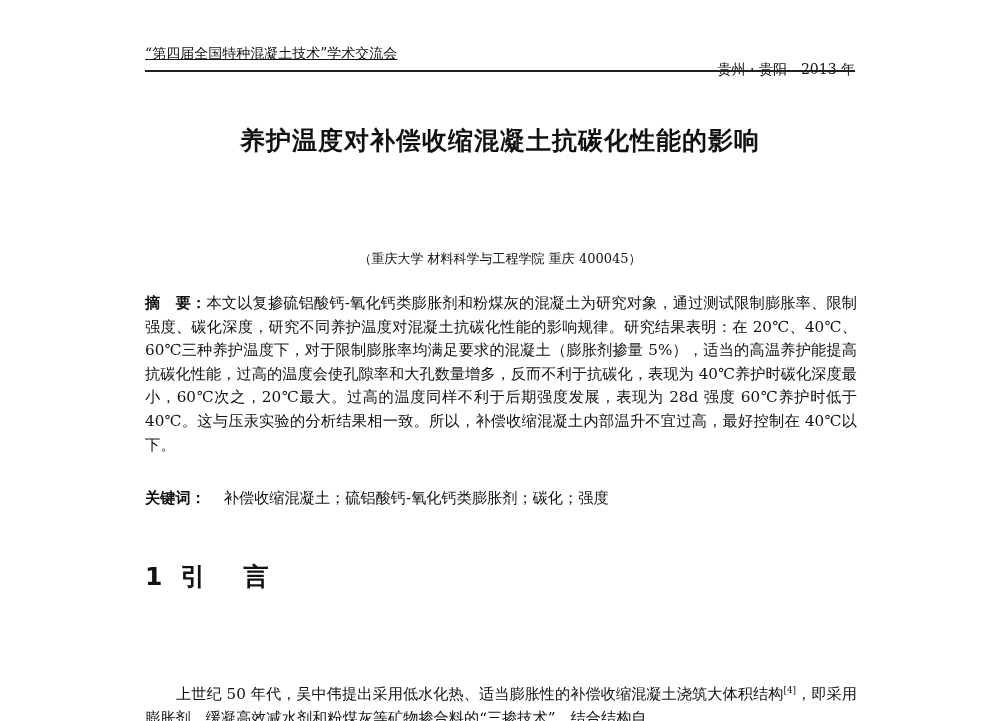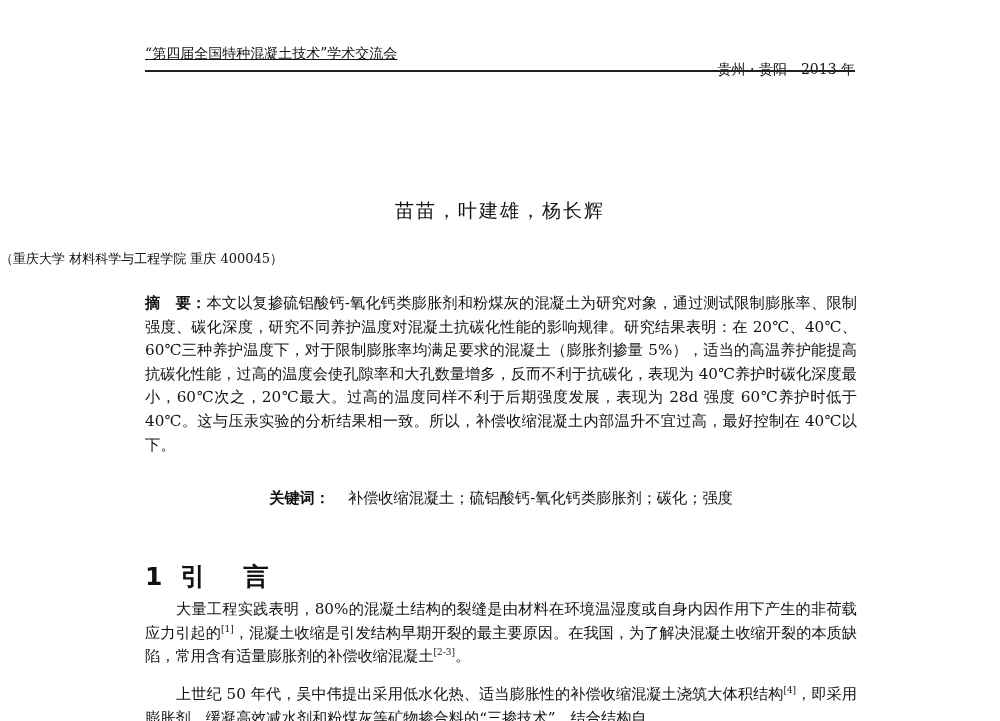--- a/index.html
+++ b/index.html
@@ -4,48 +4,47 @@
   <style>
     html, body { margin: 0; padding: 0; background: #ffffff; }
     body { width: 1000px; height: 721px; overflow: hidden; position: relative; color: #111; font-family: "DejaVu Serif", "Liberation Serif", serif; }
     .page { position: absolute; left: 0; top: 0; width: 1000px; height: 721px; }
     .header { position: absolute; left: 145px; top: 42px; width: 710px; height: 22px; font-size: 14px; }
     .header-left { position: absolute; left: 0; top: 3px; text-decoration: underline; }
     .header-right { position: absolute; right: 0; top: 3px; margin-top: 16px; }
     .header-rule { position: absolute; left: 145px; top: 70px; width: 710px; height: 2px; background: #222; }
     .title { position: absolute; left: 0; top: 124px; width: 1000px; text-align: center; font-family: "DejaVu Sans", "Liberation Sans", sans-serif; font-size: 25px; font-weight: bold; letter-spacing: 1px; }
     .authors { position: absolute; left: 0; top: 198px; width: 1000px; text-align: center; font-size: 19px; letter-spacing: 2px; }
-    .affiliation { position: absolute; left: 0; top: 250px; width: 1000px; text-align: left; font-size: 13px; }
+    .affiliation { position: absolute; left: 0; top: 250px; width: 1000px; text-align: center; font-size: 13px; }
     .abstract { position: absolute; left: 145px; top: 292px; width: 712px; font-size: 15.2px; line-height: 23.6px; text-align: justify; }
     .abstract-label { font-family: "DejaVu Sans", "Liberation Sans", sans-serif; font-weight: bold; margin-top: 48px; }
-    .keywords { position: absolute; left: 145px; top: 488px; width: 712px; font-size: 15.2px; text-align: center; }
+    .keywords { position: absolute; left: 145px; top: 488px; width: 712px; font-size: 15.2px; }
     .keywords-label { font-family: "DejaVu Sans", "Liberation Sans", sans-serif; font-weight: bold; margin-right: 18px; }
     .section-heading { position: absolute; left: 145px; top: 560px; font-family: "DejaVu Sans", "Liberation Sans", sans-serif; font-size: 25px; font-weight: bold; }
     .section-heading .num { margin-right: 18px; }
     .section-heading .ch2 { margin-left: 38px; }
     .para { position: absolute; left: 145px; width: 712px; font-size: 15.2px; line-height: 23.6px; text-align: justify; text-indent: 31px; }
     .para1 { top: 598px; }
     .para2 { top: 683px; }
     sup { font-size: 9px; line-height: 0; vertical-align: 6px; }
   </style>
 </head>
 <body>
 
 <div class="page">
   <div class="header">
     <span class="header-left">“第四届全国特种混凝土技术”学术交流会</span>
     <span class="header-right">贵州 · 贵阳　2013 年</span>
   </div>
   <div class="header-rule"></div>
 
-  <div class="authors">苗苗，叶建雄，杨长辉</div>
+  <div class="title">养护温度对补偿收缩混凝土抗碳化性能的影响</div>
   <div class="affiliation">（重庆大学 材料科学与工程学院 重庆 400045）</div>
 
   <div class="abstract"><span class="abstract-label">摘　要：</span><span>本文以复掺硫铝酸钙-氧化钙类膨胀剂和粉煤灰的混凝土为研究对象，通过测试限制膨胀率、限制强度、碳化深度，研究不同养护温度对混凝土抗碳化性能的影响规律。研究结果表明：在 20℃、40℃、60℃三种养护温度下，对于限制膨胀率均满足要求的混凝土（膨胀剂掺量 5%），适当的高温养护能提高抗碳化性能，过高的温度会使孔隙率和大孔数量增多，反而不利于抗碳化，表现为 40℃养护时碳化深度最小，60℃次之，20℃最大。过高的温度同样不利于后期强度发展，表现为 28d 强度 60℃养护时低于 40℃。这与压汞实验的分析结果相一致。所以，补偿收缩混凝土内部温升不宜过高，最好控制在 40℃以下。</span></div>
 
   <div class="keywords"><span class="keywords-label">关键词：</span><span>补偿收缩混凝土；硫铝酸钙-氧化钙类膨胀剂；碳化；强度</span></div>
 
   <div class="section-heading"><span class="num">1</span><span>引</span><span class="ch2">言</span></div>
 
-  <div class="para para1"><span>大量工程实践表明，80%的混凝土结构的裂缝是由材料在环境温湿度或自身内因作用下产生的非荷载应力引起的</span><sup>[1]</sup><span>，混凝土收缩是引发结构早期开裂的最主要原因。在我国，为了解决混凝土收缩开裂的本质缺陷，常用含有适量膨胀剂的补偿收缩混凝土</span><sup>[2-3]</sup><span>。</span></div>
 
   <div class="para para2"><span>上世纪 50 年代，吴中伟提出采用低水化热、适当膨胀性的补偿收缩混凝土浇筑大体积结构</span><sup>[4]</sup><span>，即采用膨胀剂、缓凝高效减水剂和粉煤灰等矿物掺合料的“三掺技术”，结合结构自</span></div>
 </div>
 
 </body></html>

